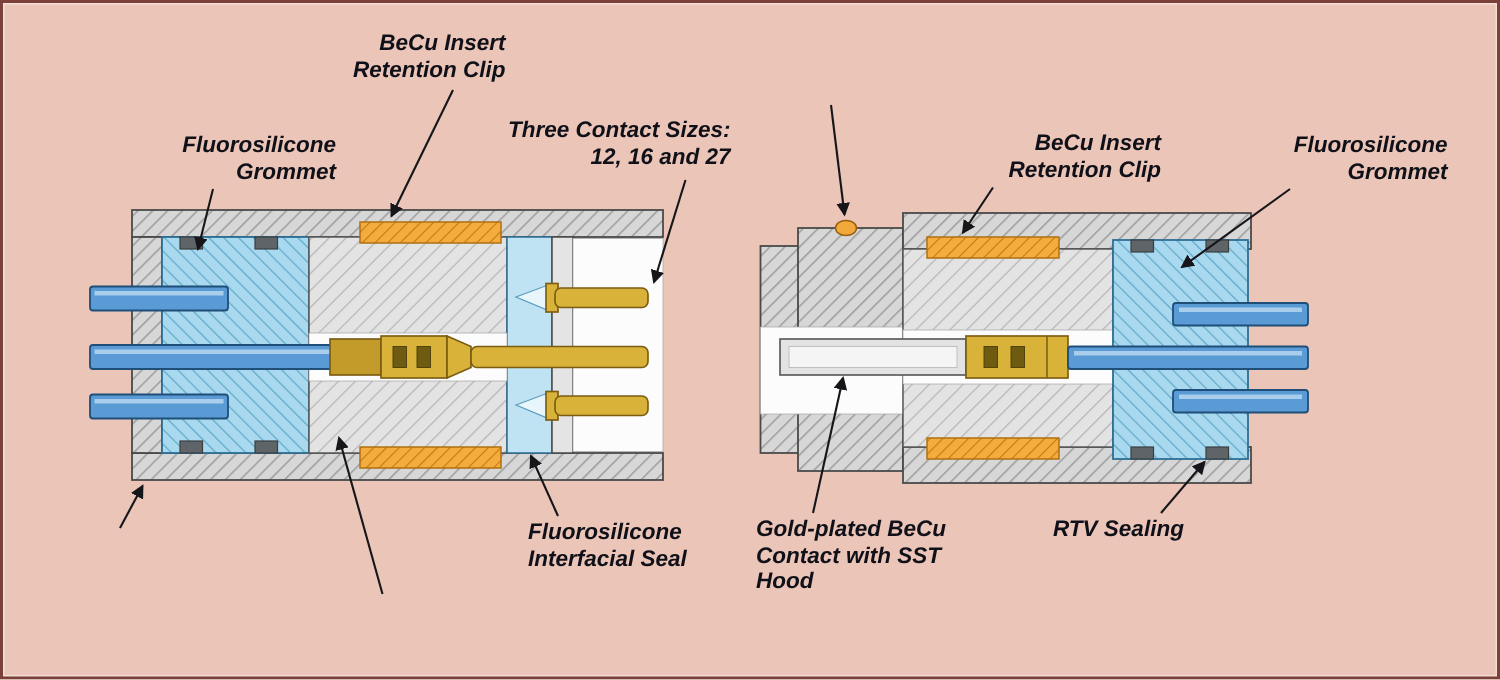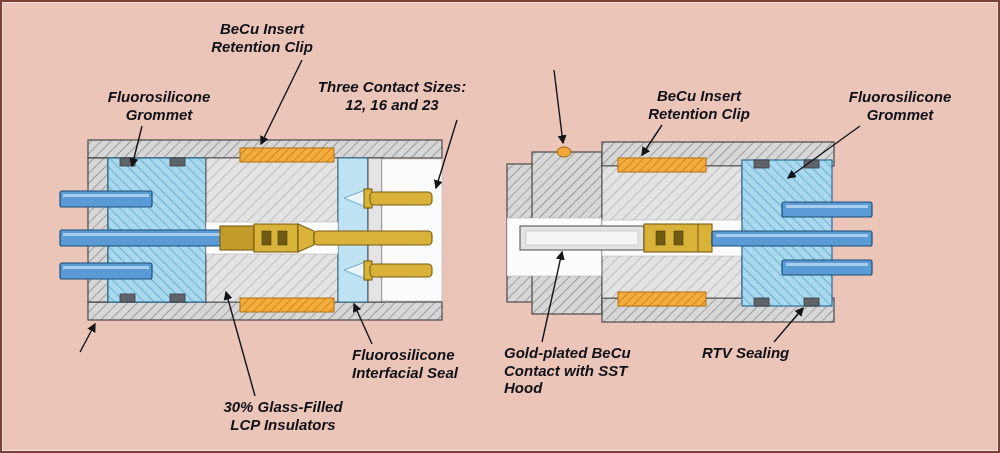--- a/index.html
+++ b/index.html
@@ -13,21 +13,21 @@
     box-shadow:inset 0 0 0 1px rgba(255,255,255,.45);
   }
   svg{position:absolute;left:0;top:0;}
   .lbl{
     position:absolute;
     font-weight:bold;font-style:italic;
     font-size:15px;line-height:1.18;
     color:var(--label-text,#101018);
     white-space:pre-line;
   }
-  .c{text-align:center;}
+  .c{text-align:right;}
   
   .shell{fill:url(#hatchGray);stroke:#4a4a4a;stroke-width:1.2;}
   .shell2{fill:#e4e4e4;stroke:#4a4a4a;stroke-width:1;}
   .insul{fill:url(#hatchGrayLt);stroke:#5a5a5a;stroke-width:1;}
   .grommet{fill:url(#hatchBlue);stroke:#2e6f96;stroke-width:1.2;}
   .seal{fill:#bfe3f2;stroke:#2e6f96;stroke-width:1;}
   .funnel{fill:#e8f5fb;stroke:#5a9cc0;stroke-width:.8;}
   .clip{fill:url(#hatchOrange);stroke:#b06f10;stroke-width:1;}
   .clipSolid{fill:#f2a93b;stroke:#9a5f0e;stroke-width:1;}
   .dk{fill:#5f6468;stroke:#3a3e41;stroke-width:.8;}
@@ -168,32 +168,30 @@
     </g>
   </svg>
 
   <div class="lbl c" style="left:185px;top:18px;width:150px;">BeCu Insert
 Retention Clip</div>
 
   <div class="lbl c" style="left:92px;top:86px;width:130px;">Fluorosilicone
 Grommet</div>
 
   <div class="lbl c" style="left:295px;top:76px;width:190px;">Three Contact Sizes:
-12, 16 and 23</div>
+12, 16 and 27</div>
 
 
   <div class="lbl c" style="left:622px;top:85px;width:150px;">BeCu Insert
 Retention Clip</div>
 
   <div class="lbl c" style="left:833px;top:86px;width:130px;">Fluorosilicone
 Grommet</div>
 
 
-  <div class="lbl c" style="left:196px;top:396px;width:170px;">30% Glass-Filled
-LCP Insulators</div>
 
   <div class="lbl" style="left:350px;top:344px;width:150px;">Fluorosilicone
 Interfacial Seal</div>
 
   <div class="lbl" style="left:700px;top:342px;width:120px;">RTV Sealing</div>
 
   <div class="lbl" style="left:502px;top:342px;width:170px;">Gold-plated BeCu
 Contact with SST
 Hood</div>
 

